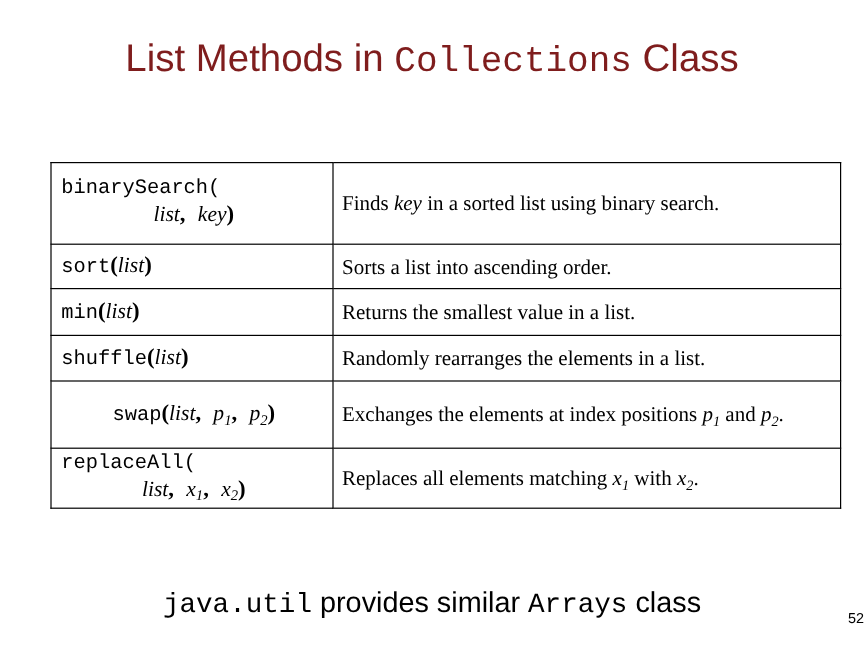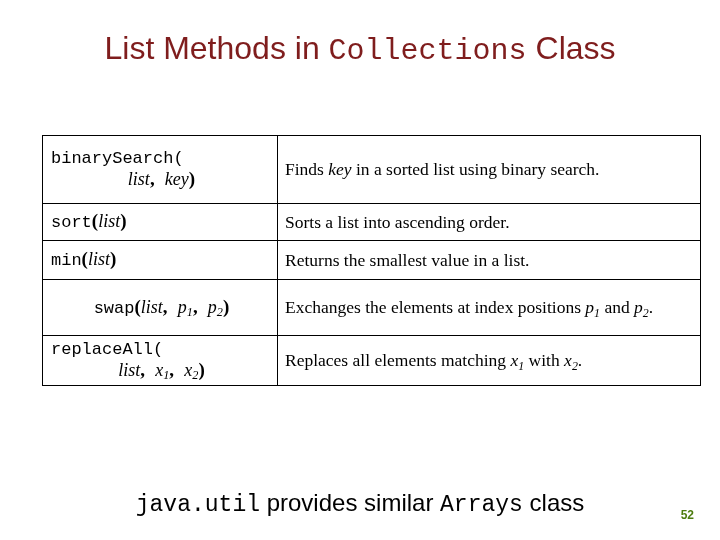--- a/index.html
+++ b/index.html
@@ -115,27 +115,26 @@
     line-height: 30px;
     white-space: nowrap;
   }
   #footer-note .mono {
     font-family: "Liberation Mono", monospace;
     font-size: 23px;
   }
 
   #page-number {
     position: absolute;
-    right: 26px;
+    right: 0;
     top: 508px;
     font-family: "Liberation Sans", sans-serif;
     font-size: 12px;
     line-height: 14px;
-    color: #4d7c0f;
-    font-weight: bold;
+    color: #000000;
   }
 </style>
 </head>
 <body>
 
 <div id="slide-title"><span>List Methods in </span><span class="mono">Collections</span><span> Class</span></div>
 
 <table id="methods-table">
   <tbody>
 
@@ -152,20 +151,24 @@
       <td class="desc">Sorts a list into ascending order.</td>
     </tr>
 
     <tr style="height:39px;">
       <td class="sig"><span class="mononame">min</span><span class="paren">(</span><span class="ital">list</span><span class="paren">)</span></td>
       <td class="desc">Returns the smallest value in a list.</td>
     </tr>
 
 
 
+    <tr style="height:38px;">
+      <td class="sig"><span class="mononame">shuffle</span><span class="paren">(</span><span class="ital">list</span><span class="paren">)</span></td>
+      <td class="desc">Randomly rearranges the elements in a list.</td>
+    </tr>
 
     <tr style="height:56px;">
       <td class="sig center"><span class="mononame">swap</span><span class="paren">(</span><span class="ital">list</span><span class="paren">,</span>&nbsp;<span class="ital">p<sub>1</sub></span><span class="paren">,</span>&nbsp;<span class="ital">p<sub>2</sub></span><span class="paren">)</span></td>
       <td class="desc">Exchanges the elements at index positions <span class="var">p<sub>1</sub></span> and <span class="var">p<sub>2</sub></span>.</td>
     </tr>
 
     <tr style="height:50px;">
       <td class="sig">
         <span class="mononame">replaceAll</span><span class="mononame">(</span>
         <span class="sig-line2"><span class="ital">list</span><span class="paren">,</span>&nbsp;<span class="ital">x<sub>1</sub></span><span class="paren">,</span>&nbsp;<span class="ital">x<sub>2</sub></span><span class="paren">)</span></span>

